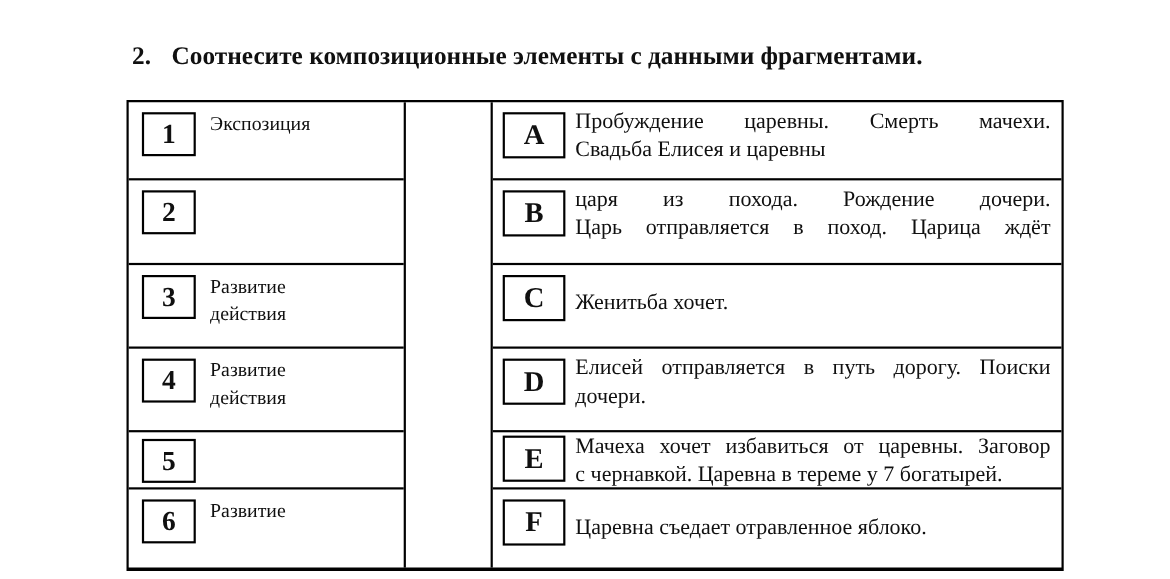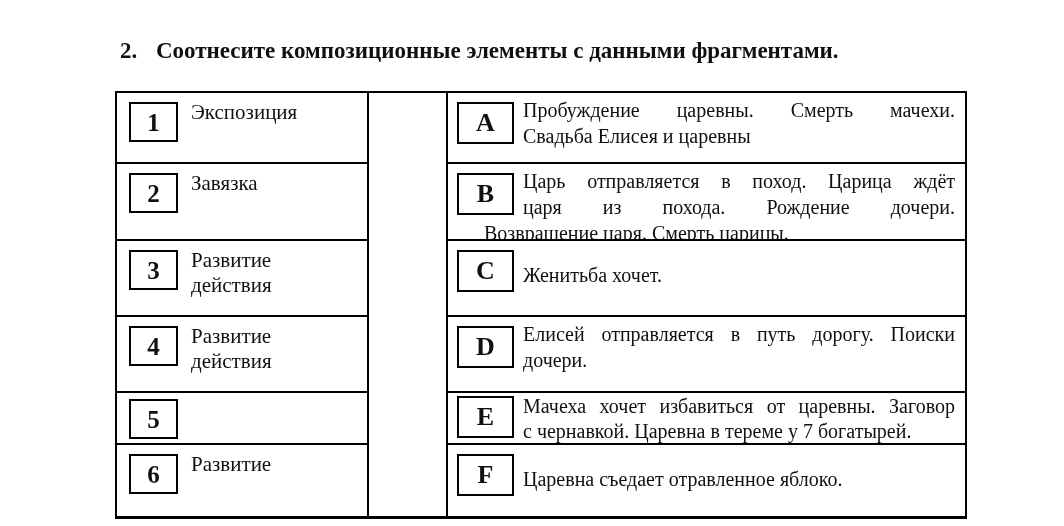--- a/index.html
+++ b/index.html
@@ -24,21 +24,21 @@
     display:flex;align-items:flex-start;padding:6px 0 0 8px;
   }
   .lrow.last{border-bottom:none;}
   .lrow.short{padding-top:3px;}
   .numbox-wrap{width:66px;flex:none;padding-top:3px;}
   .numbox{
     margin-left:4px;width:45px;height:36px;border:2px solid #000;
     display:flex;align-items:center;justify-content:center;background:#fff;
   }
   .numbox .num{font-weight:bold;font-size:25px;line-height:1;}
-  .lbl{font-size:21px;line-height:25px;width:128px;padding-top:1px;}
+  .lbl{font-size:18px;line-height:25px;width:128px;padding-top:1px;}
   
   .mid{
     grid-column:2;grid-row:1 / span 6;
     border-left:2px solid #000;border-right:2px solid #000;
   }
   
   .rrow{
     grid-column:3;box-sizing:border-box;border-bottom:2px solid #000;
     padding:4px 10px 0 0;overflow:hidden;
   }
@@ -77,21 +77,20 @@
     </div>
     <div class="lbl">Экспозиция</div>
   </div>
 
   <div class="lrow" style="grid-row: 2;">
     <div class="numbox-wrap">
       <div class="numbox">
         <span class="num">2</span>
       </div>
     </div>
-    <div class="lbl">Завязка</div>
   </div>
 
   <div class="lrow" style="grid-row: 3;">
     <div class="numbox-wrap">
       <div class="numbox">
         <span class="num">3</span>
       </div>
     </div>
     <div class="lbl">Развитие действия</div>
   </div>
@@ -134,23 +133,22 @@
         </div>
   </div>
 
   <div class="rrow" style="grid-row: 2;">
     <div class="letterbox-wrap">
       <div class="letterbox">
         <span class="letter">B</span>
       </div>
     </div>
     <div class="frag">
+          <span class="jline">царя из похода. Рождение дочери.</span>
           <span class="jline">Царь отправляется в поход. Царица ждёт</span>
-          <span class="jline">царя из похода. Рождение дочери.</span>
-          <span class="jline lastline">Возвращение царя. Смерть царицы.</span>
         </div>
   </div>
 
   <div class="rrow single" style="grid-row: 3;">
     <div class="letterbox-wrap">
       <div class="letterbox">
         <span class="letter">C</span>
       </div>
     </div>
     <div class="frag">

